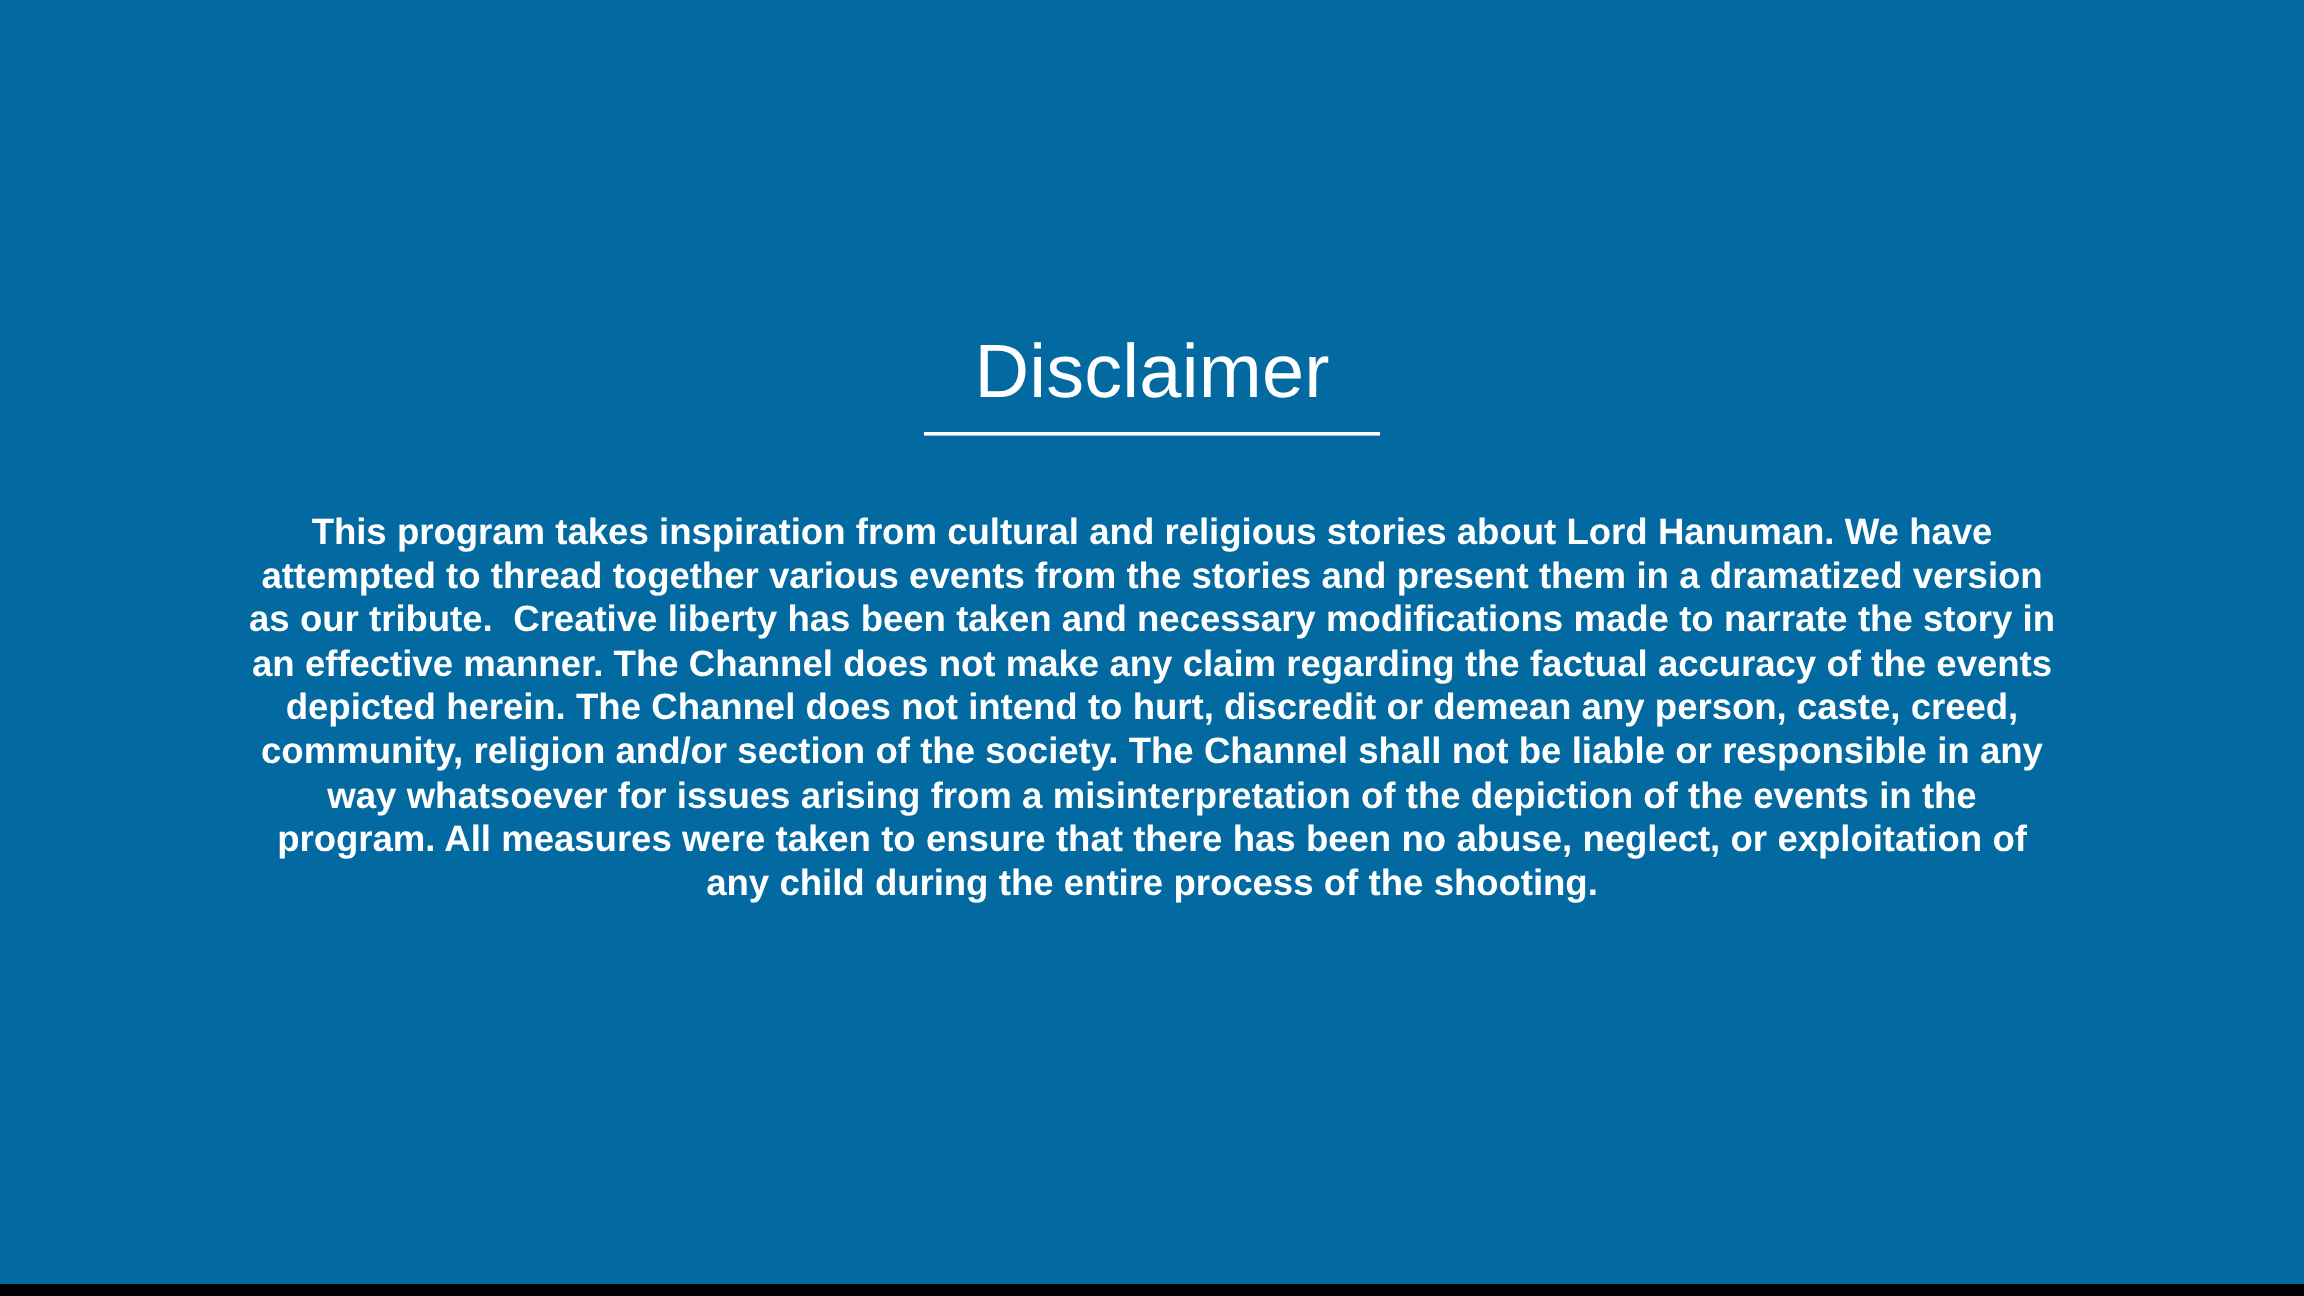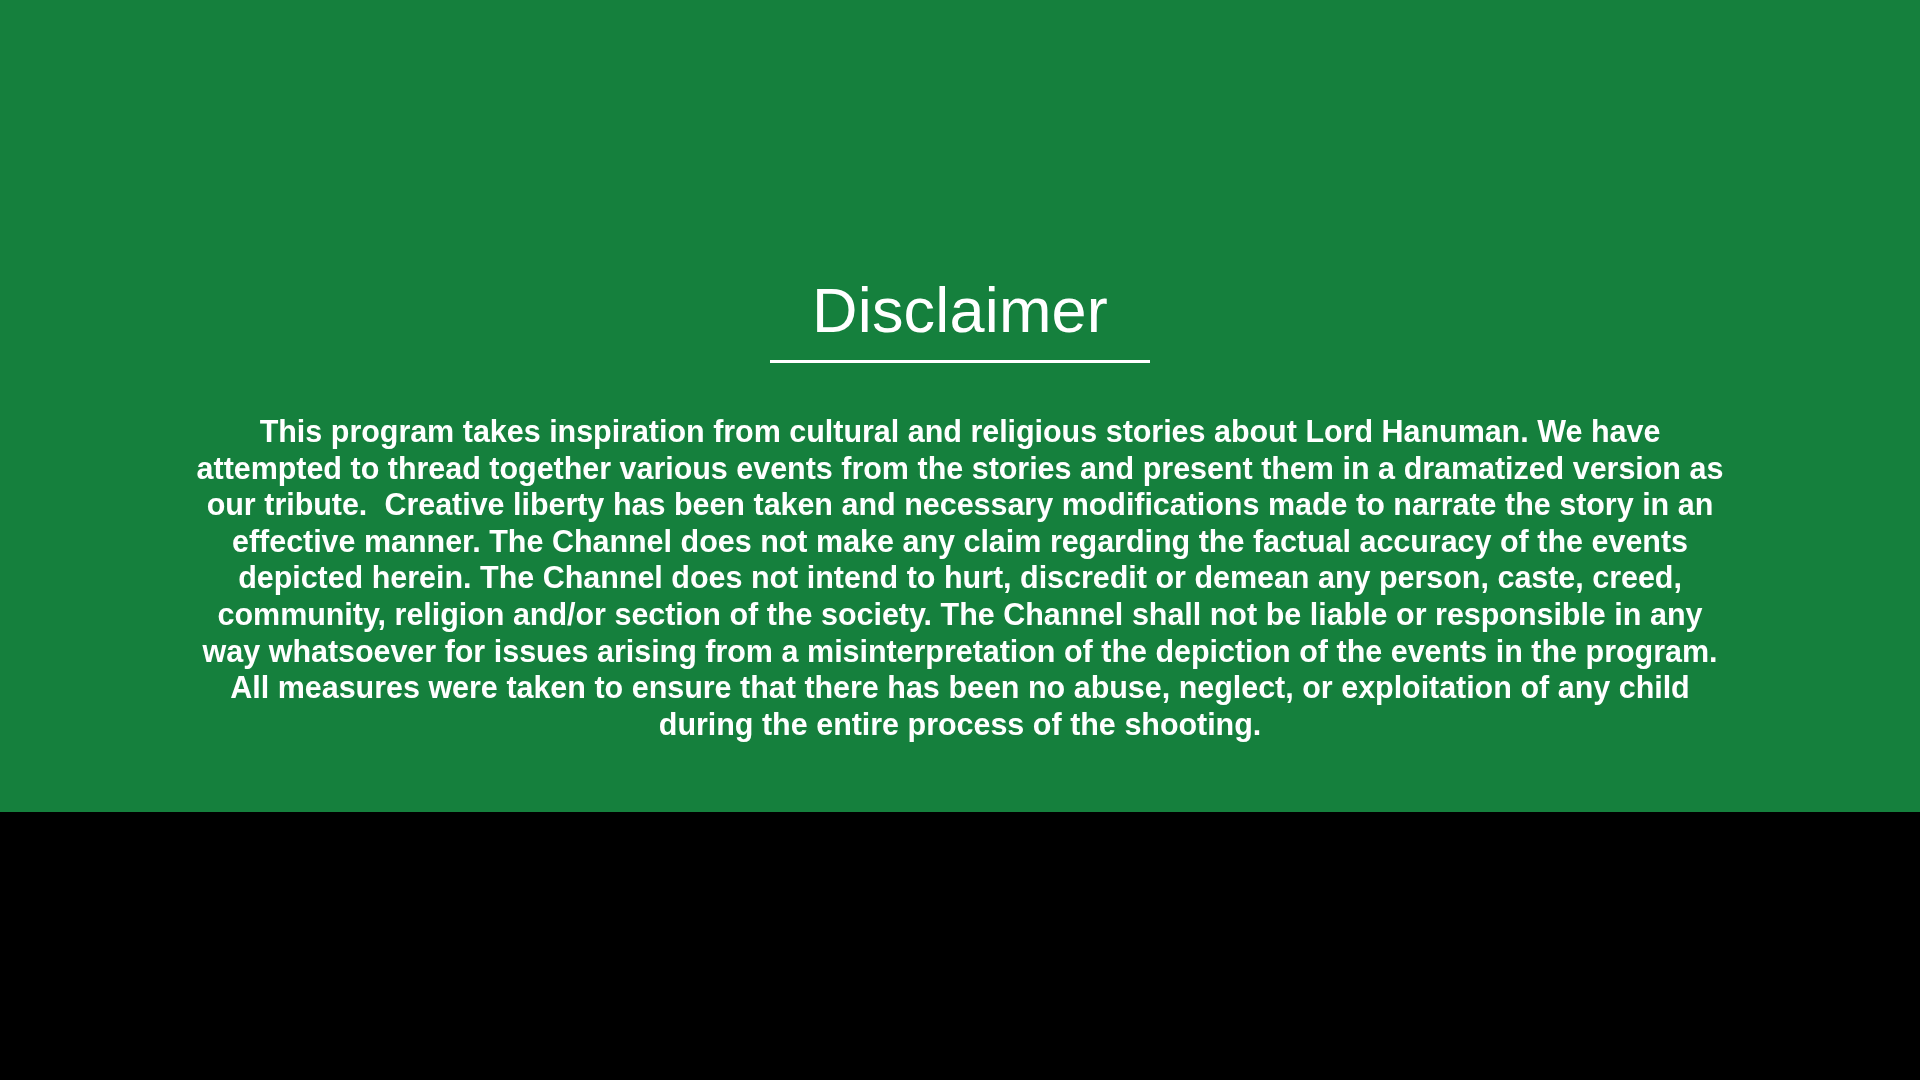--- a/index.html
+++ b/index.html
@@ -12,22 +12,22 @@
     height: 1080px;
     background: #000000;
     overflow: hidden;
     font-family: "Liberation Sans", "DejaVu Sans", sans-serif;
     -webkit-font-smoothing: antialiased;
   }
 
   #slide {
     position: relative;
     width: 1920px;
-    height: 812px;
-    background: #15803d;
+    height: 1070px;
+    background: #0369a1;
   }
 
   
   .title-block {
     position: absolute;
     left: 0;
     top: 278px;
     width: 1920px;
     text-align: center;
   }
@@ -57,21 +57,21 @@
   .body-block {
     position: absolute;
     left: 50%;
     transform: translateX(-50%);
     top: 413px;
     width: 1532px;
     text-align: center;
   }
 
   .disclaimer-text {
-    margin: 0;
+    margin: 12px;
     padding: 0;
     font-family: "Liberation Sans", "DejaVu Sans", sans-serif;
     font-size: 30.5px;
     font-weight: 700;
     line-height: 36.6px;
     color: #ffffff;
     letter-spacing: -0.05px;
     white-space: pre-wrap;
     word-spacing: 0.2px;
   }

